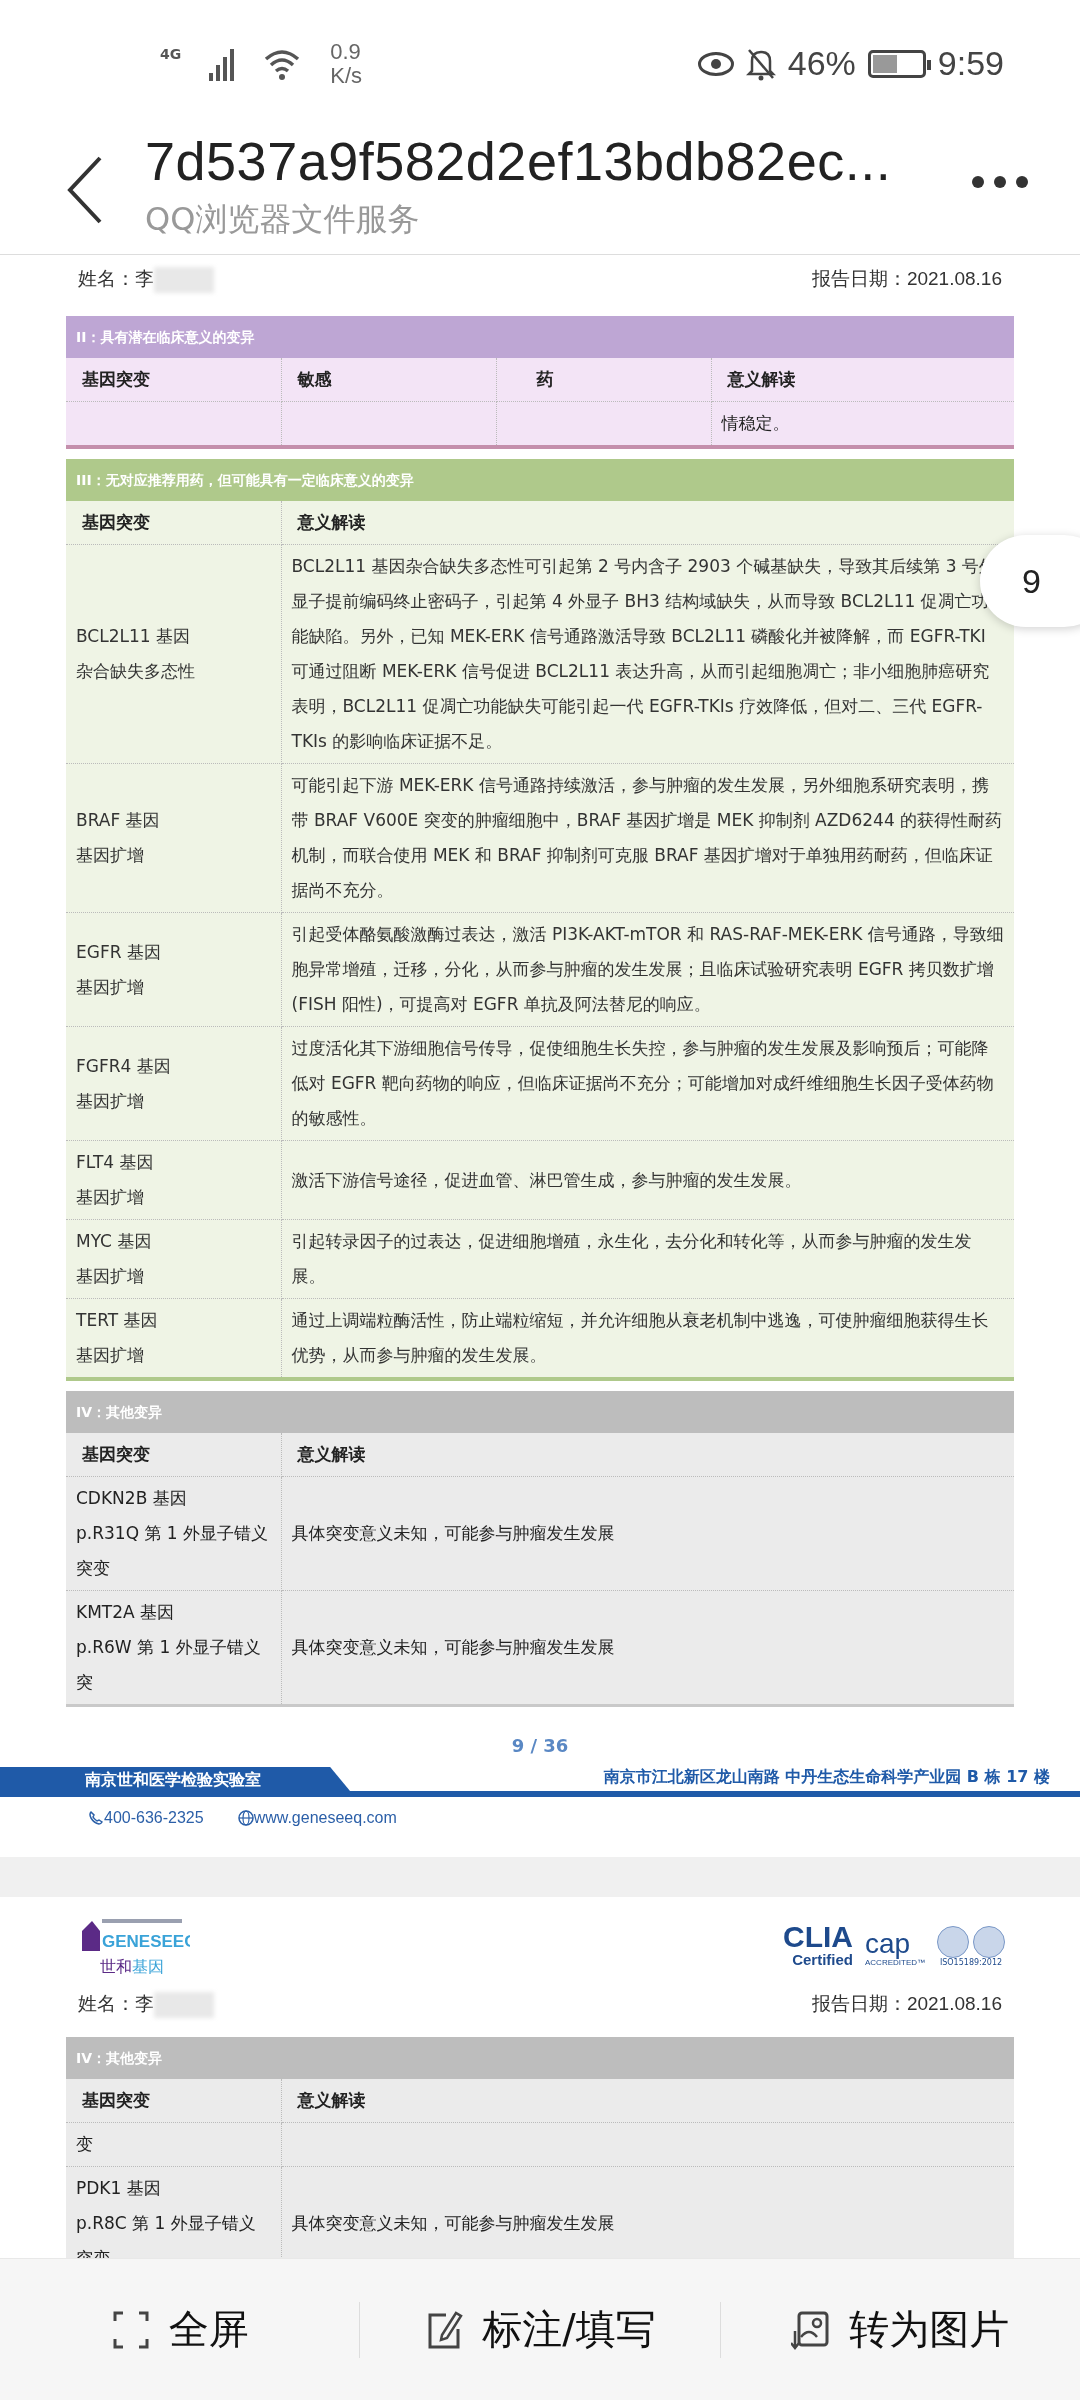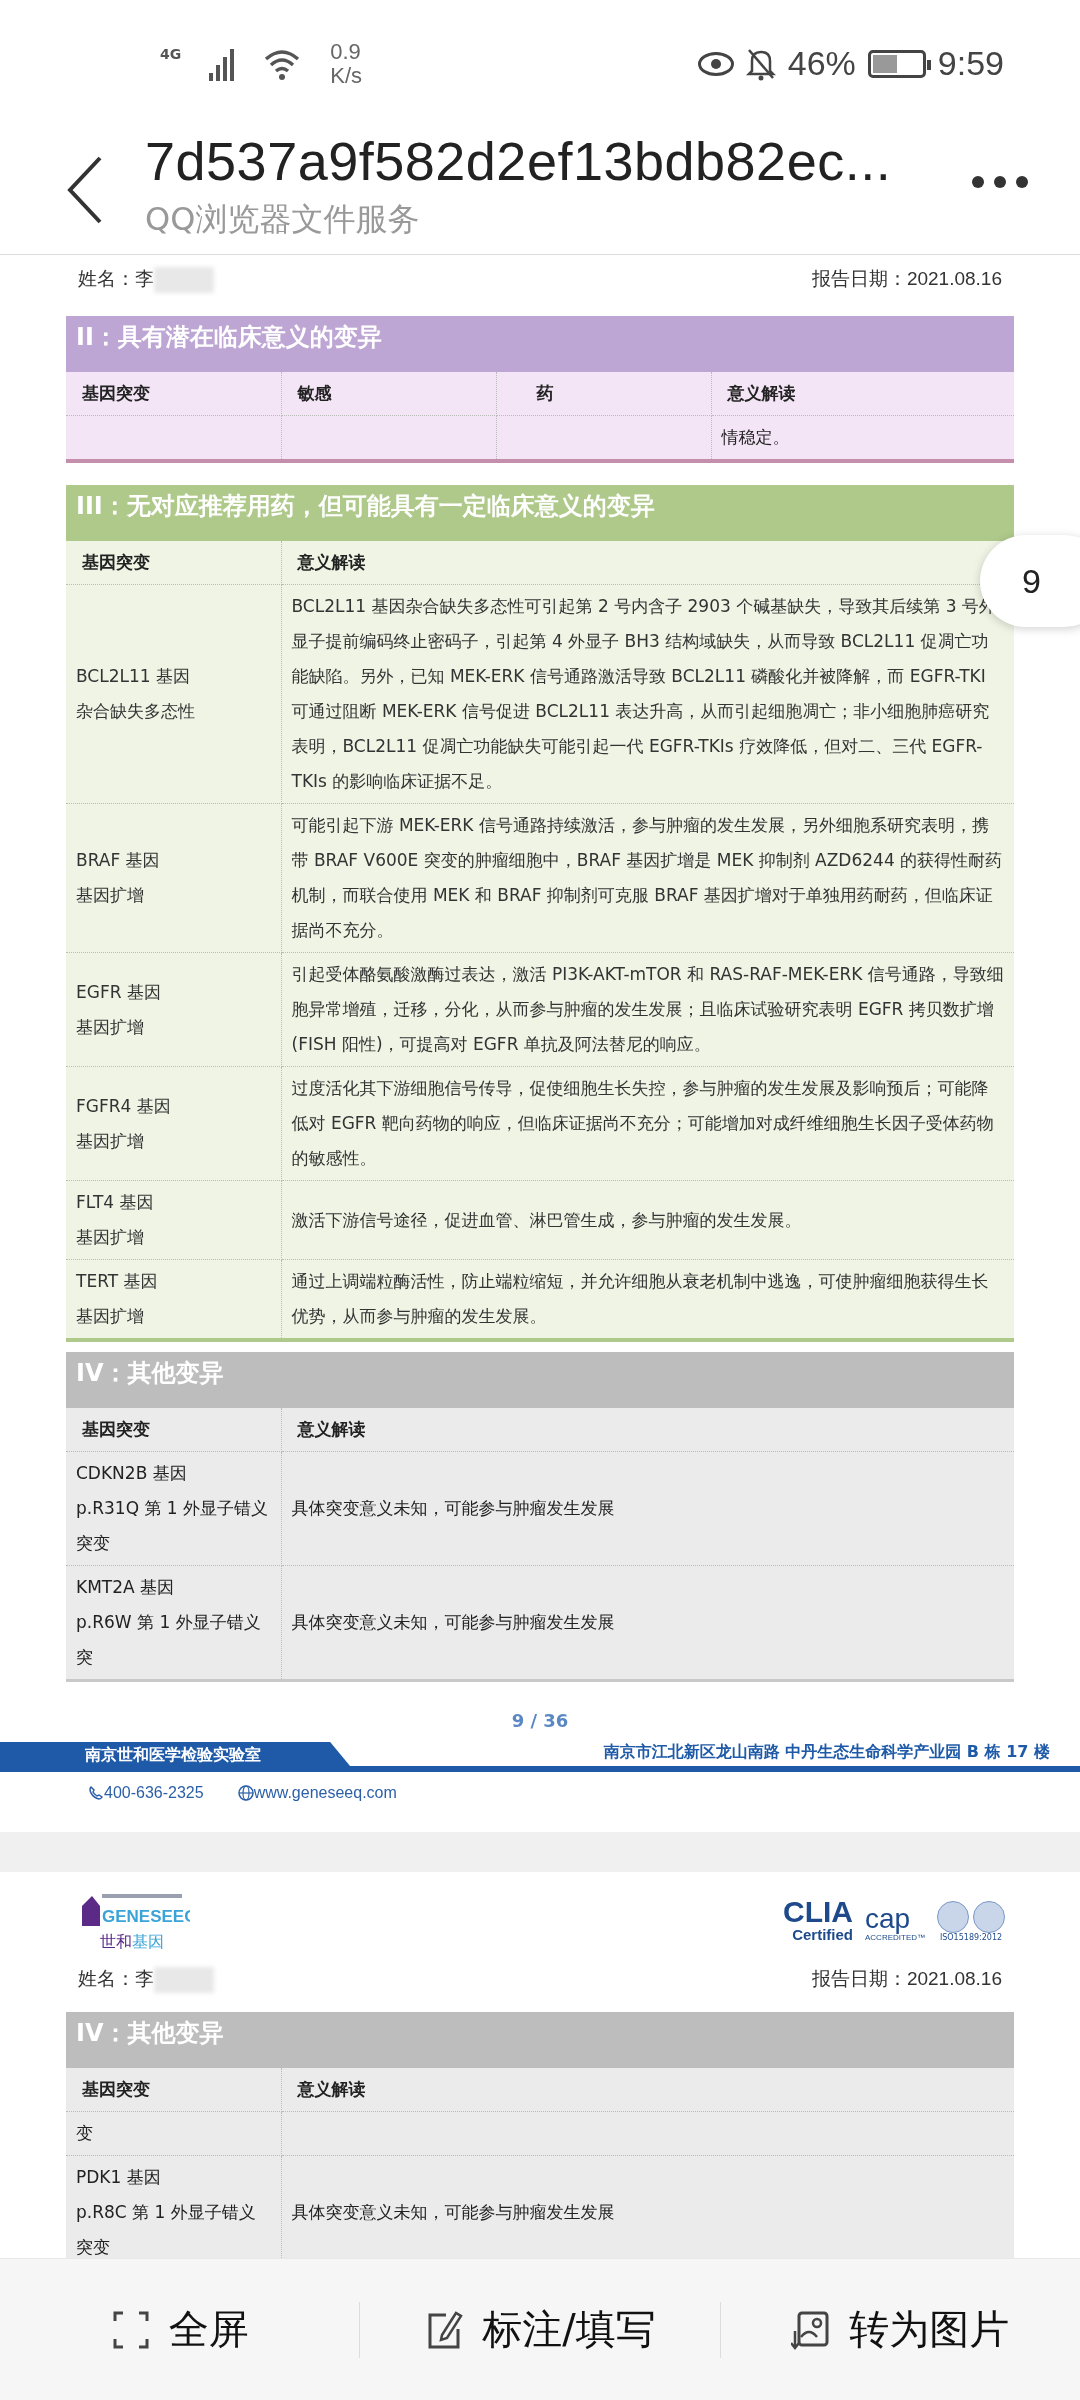--- a/index.html
+++ b/index.html
@@ -29,21 +29,21 @@
   .more-icon { position: absolute; right: 52px; top: 56px; display: flex; gap: 10px; }
   .more-icon i { width: 12px; height: 12px; border-radius: 50%; background: #333; display: block; }
 
   
   .doc { position: absolute; left: 0; top: 256px; width: 1080px; }
   .page { position: relative; width: 1080px; background: #fff; }
   .hdr-row { display: flex; justify-content: space-between; padding: 0 78px 0 78px; font-size: 19px; color: #333; font-family: "Liberation Sans", sans-serif; }
   .blur { display: inline-block; width: 60px; height: 26px; background: #e8e8e8; vertical-align: middle; filter: blur(2px); }
 
   .section { margin: 0 66px; }
-  .sec-head { height: 56px; line-height: 42px; padding-left: 10px; color: #fff; font-size: 24px; font-weight: bold; }
+  .sec-head { height: 42px; line-height: 42px; padding-left: 10px; color: #fff; font-size: 14px; font-weight: bold; }
   table { width: 100%; border-collapse: collapse; font-size: 17px; }
   td, th { padding: 4px 10px; text-align: left; vertical-align: middle; line-height: 35px; }
   th { font-weight: bold; color: #222; padding-left: 16px; }
 
   .sec2 .sec-head { background: #bea6d4; }
   .sec2 table { background: #f3e4f6; border-bottom: 4px solid #c48fac; }
   .sec2 td, .sec2 th { border-right: 1px dotted #bbb; border-bottom: 1px dotted #bbb; }
   .sec2 td:last-child, .sec2 th:last-child { border-right: none; }
 
   .sec3 .sec-head { background: #afc98b; }
@@ -160,21 +160,21 @@
         <tr>
           <td></td>
           <td></td>
           <td></td>
           <td>情稳定。</td>
         </tr>
       </tbody>
         </table>
     </div>
 
-    <div class="section sec3" style="margin-top:22px;">
+    <div class="section sec3" style="margin-top:10px;">
       <div class="sec-head">III：无对应推荐用药，但可能具有一定临床意义的变异</div>
       <table>
         <tbody>
             <tr>
           <th>基因突变</th>
           <th>意义解读</th>
         </tr>
         <tr>
           <td><span>BCL2L11 基因</span><br><span>杂合缺失多态性</span></td>
           <td>BCL2L11 基因杂合缺失多态性可引起第 2 号内含子 2903 个碱基缺失，导致其后续第 3 号外显子提前编码终止密码子，引起第 4 外显子 BH3 结构域缺失，从而导致 BCL2L11 促凋亡功能缺陷。另外，已知 MEK-ERK 信号通路激活导致 BCL2L11 磷酸化并被降解，而 EGFR-TKI 可通过阻断 MEK-ERK 信号促进 BCL2L11 表达升高，从而引起细胞凋亡；非小细胞肺癌研究表明，BCL2L11 促凋亡功能缺失可能引起一代 EGFR-TKIs 疗效降低，但对二、三代 EGFR-TKIs 的影响临床证据不足。</td>
@@ -187,20 +187,24 @@
           <td><span>EGFR 基因</span><br><span>基因扩增</span></td>
           <td>引起受体酪氨酸激酶过表达，激活 PI3K-AKT-mTOR 和 RAS-RAF-MEK-ERK 信号通路，导致细胞异常增殖，迁移，分化，从而参与肿瘤的发生发展；且临床试验研究表明 EGFR 拷贝数扩增(FISH 阳性)，可提高对 EGFR 单抗及阿法替尼的响应。</td>
         </tr>
         <tr>
           <td><span>FGFR4 基因</span><br><span>基因扩增</span></td>
           <td>过度活化其下游细胞信号传导，促使细胞生长失控，参与肿瘤的发生发展及影响预后；可能降低对 EGFR 靶向药物的响应，但临床证据尚不充分；可能增加对成纤维细胞生长因子受体药物的敏感性。</td>
         </tr>
         <tr>
           <td><span>FLT4 基因</span><br><span>基因扩增</span></td>
           <td>激活下游信号途径，促进血管、淋巴管生成，参与肿瘤的发生发展。</td>
+        </tr>
+        <tr>
+          <td><span>MYC 基因</span><br><span>基因扩增</span></td>
+          <td>引起转录因子的过表达，促进细胞增殖，永生化，去分化和转化等，从而参与肿瘤的发生发展。</td>
         </tr>
         <tr>
           <td><span>TERT 基因</span><br><span>基因扩增</span></td>
           <td>通过上调端粒酶活性，防止端粒缩短，并允许细胞从衰老机制中逃逸，可使肿瘤细胞获得生长优势，从而参与肿瘤的发生发展。</td>
         </tr>
       </tbody>
         </table>
     </div>
 
     <div class="section sec4" style="margin-top:10px;">

